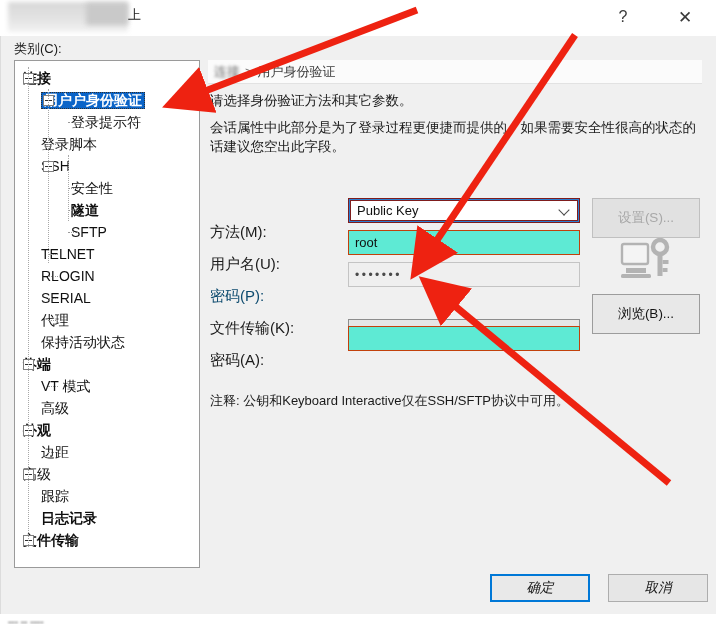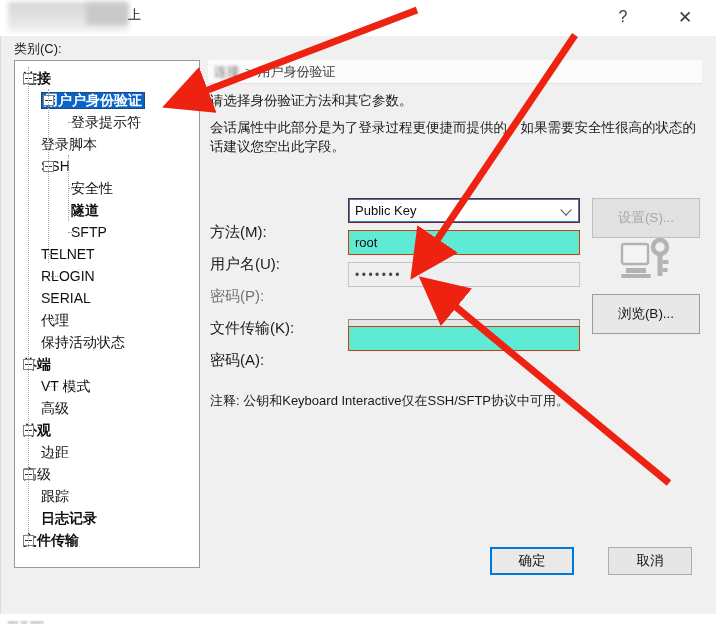--- a/index.html
+++ b/index.html
@@ -138,21 +138,21 @@
     width: 486px;
     font-size: 13.5px; color: #1a1a1a;
     line-height: 19px;
   }
   .flabel {
     position: absolute; left: 210px;
     font-size: 15px; color: #1a1a1a;
     white-space: nowrap;
     margin-top: 20px;
   }
-  .flabel.disabled { color: #737373; }
+  .flabel.disabled { color: #0c4a6e; }
   .fctrl {
     position: absolute; left: 348px;
     width: 232px; height: 25px;
     font-size: 13px;
     color: #101010;
     display: flex; align-items: center;
     padding-left: 6px;
   }
   .inp {
     background: #5eead4;
@@ -164,21 +164,21 @@
     color: #3b3b3b;
   }
   .combo {
     background: #e6e6e6;
     border: 1px solid #8d8d8d;
     justify-content: flex-start;
     position: relative;
   }
   .combo-focus {
     background: #ffffff;
-    border: 1px solid #7f1d1d;
+    border: 3px solid #7f1d1d;
     outline: 1px solid #2a7fd4;
     outline-offset: -2px;
   }
   .caret {
     position: absolute; right: 9px; top: 50%;
     width: 8px; height: 8px;
     margin-top: -5px;
     border-left: 1.6px solid #4b4b4b;
     border-bottom: 1.6px solid #4b4b4b;
     transform: rotate(-45deg);
@@ -207,26 +207,27 @@
   }
 
   .note {
     position: absolute; left: 210px; top: 392px;
     font-size: 13px; color: #1a1a1a;
     white-space: nowrap;
   }
 
   
   .bbtn {
-    position: absolute; top: 547px;
-    width: 84px; height: 28px;
+    position: absolute; top: 574px;
+    width: 100px; height: 28px;
     display: flex; align-items: center; justify-content: center;
     font-size: 13.5px; color: #151515;
     background: #e6e6e6;
     border: 1px solid #adadad;
+    font-style: italic;
   }
   .bbtn.primary {
     left: 490px;
     border: 2px solid #0078d7;
     background: #e9e9e9;
   }
   .bbtn.secondary { left: 608px; }
 
   .bottom-strip {
     position: absolute; left: 0; top: 614px;

